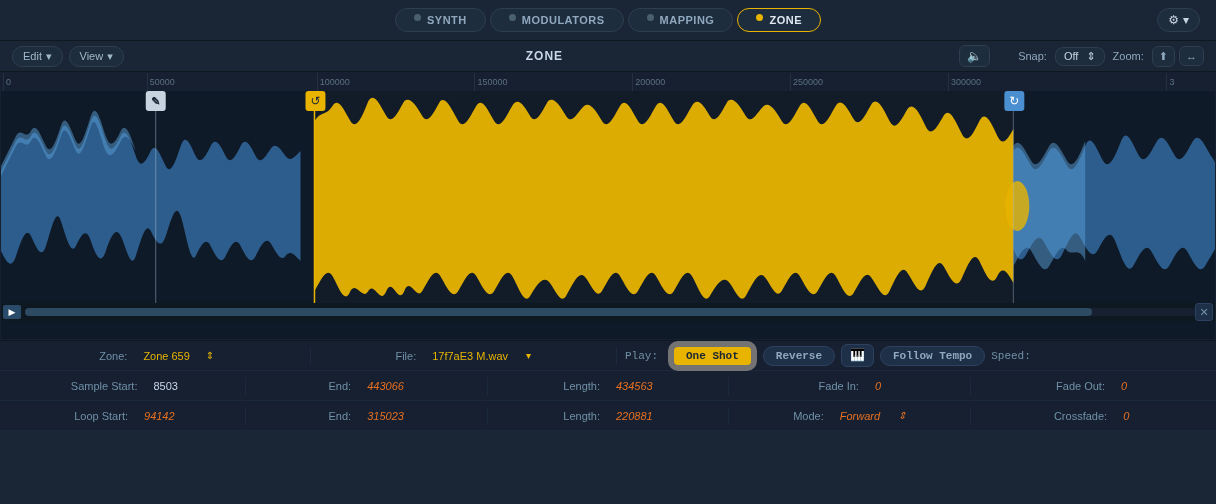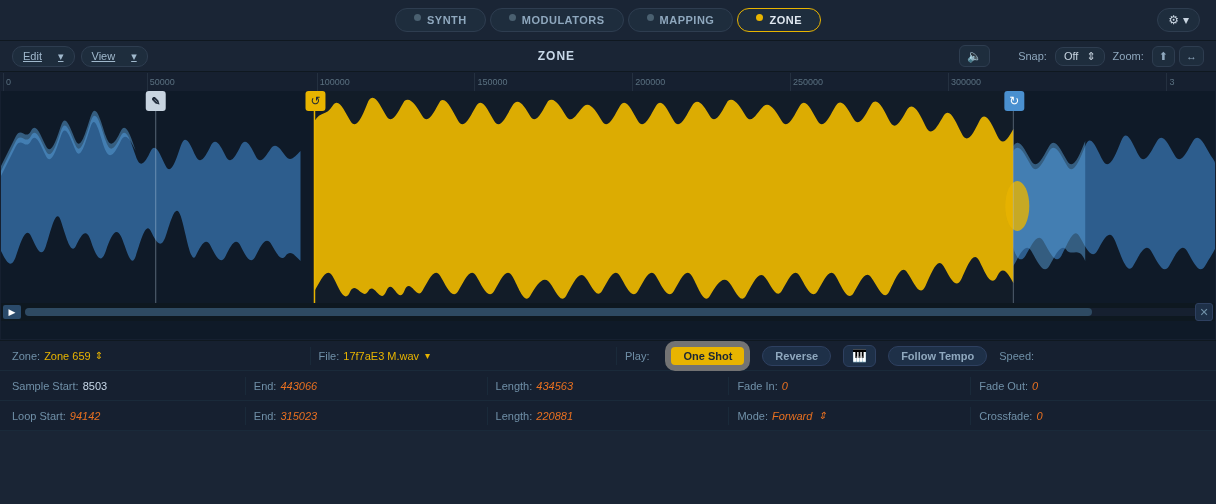--- a/index.html
+++ b/index.html
@@ -70,30 +70,29 @@
       background: #1a2535;
       border-top: 1px solid #0f1820;
       border-bottom: 1px solid #0f1820;
       padding: 0 12px;
       height: 32px;
       gap: 0;
     }
     .toolbar-btn {
       display: flex;
       align-items: center;
-      gap: 16px;
+      gap: 4px;
       padding: 3px 10px;
       border-radius: 10px;
       border: 1px solid #2e3d50;
       background: #1e2d3d;
       color: #a0b8cc;
       font-size: 11px;
       cursor: pointer;
       margin-right: 6px;
-      text-decoration: underline;
     }
     .toolbar-title {
       flex: 1;
       text-align: center;
       font-size: 12px;
       font-weight: 600;
       color: #c8d8e8;
       letter-spacing: 1px;
     }
     .toolbar-right {
@@ -250,22 +249,23 @@
       display: flex;
       align-items: center;
       padding: 5px 12px;
       border-bottom: 1px solid #1a2a3a;
       gap: 0;
       height: 30px;
     }
     .info-field {
       display: flex;
       align-items: center;
-      gap: 4px;
+      gap: 16px;
       flex: 1;
+      justify-content: center;
     }
     .info-label {
       color: #7090a8;
       font-size: 11px;
       white-space: nowrap;
     }
     .info-value {
       color: #e8b400;
       font-size: 11px;
       font-weight: 500;
@@ -470,21 +470,21 @@
       <span class="info-value" style="font-size:10px;">⇕</span>
     </div>
     <div class="vdivider"></div>
     <div class="info-field">
       <span class="info-label">File:</span>
       <span class="info-value">17f7aE3 M.wav</span>
       <span class="info-value" style="font-size:10px;margin-left:2px;">▾</span>
     </div>
     <div class="vdivider"></div>
 
-    <div class="play-row" style="flex:2; border:none; padding:0; gap:12px;">
+    <div class="play-row" style="flex:2; border:none; padding:0; gap:6px;font-family:Liberation Mono, monospace;">
       <span class="play-label">Play:</span>
       <div class="play-btn active">One Shot</div>
       <div class="play-btn inactive">Reverse</div>
       <div class="piano-icon">🎹</div>
       <div class="follow-tempo-btn">Follow Tempo</div>
       <span class="speed-label">Speed:</span>
     </div>
   </div>
 
   <div class="info-row">

